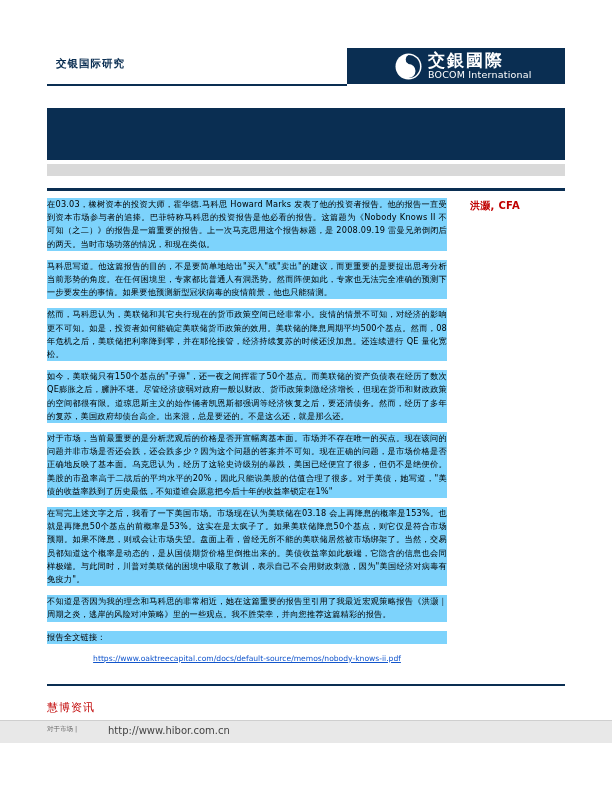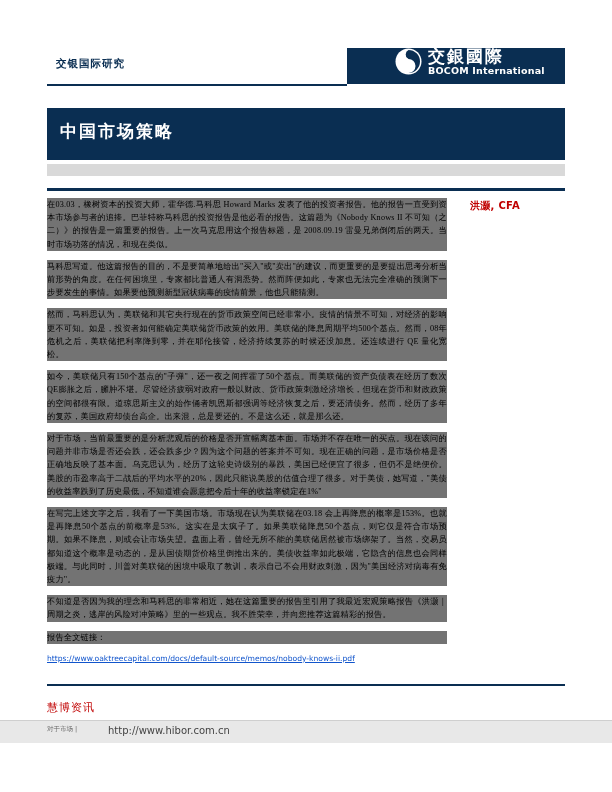--- a/index.html
+++ b/index.html
@@ -49,42 +49,42 @@
     color: #0a2e52;
     letter-spacing: 1px;
   }
   .logo-wrap {
     position: absolute;
     left: 395px;
     top: 40px;
     width: 170px;
     height: 36px;
     display: flex;
-    align-items: flex-start;
+    align-items: center;
     gap: 6px;
   }
   .logo-mark {
     width: 27px;
     height: 27px;
     flex: 0 0 27px;
     position: relative;
   }
   .logo-text {
     color: #ffffff;
     line-height: 1.05;
   }
   .logo-text .cn {
     font-size: 17px;
     font-weight: bold;
     letter-spacing: 2px;
     display: block;
   }
   .logo-text .en {
     font-size: 9.5px;
-    font-weight: bold;
+    font-weight: normal;
     letter-spacing: 0.2px;
     display: block;
   }
 
   
   .title-band {
     position: absolute;
     left: 47px;
     top: 100px;
     width: 518px;
@@ -123,31 +123,31 @@
     left: 47px;
     top: 190px;
     width: 400px;
   }
   .para {
     font-size: 8.2px;
     line-height: 13.2px;
     color: #000000;
     text-align: justify;
     margin: 0 0 9px 0;
-    background: #737373;
+    background: #7dd3fc;
     letter-spacing: 0.2px;
-    font-family: Liberation Serif, serif;
   }
 
   .link-para {
     font-size: 7.6px;
     line-height: 12px;
     color: #1155cc;
     word-break: break-all;
     margin: 0;
+    text-align: center;
   }
   .link-para a { color: #1155cc; text-decoration: underline; }
 
   
   .analyst {
     position: absolute;
     left: 470px;
     top: 191px;
     font-size: 10px;
     font-weight: bold;
@@ -214,21 +214,20 @@
         <circle cx="13.5" cy="7.5" r="2.4" fill="#0a2e52"></circle>
       </svg>
     </span>
     <span class="logo-text">
       <span class="cn">交銀國際</span>
       <span class="en">BOCOM International</span>
     </span>
   </div>
 
   <div class="title-band"></div>
-  <div class="title-text">中国市场策略</div>
   <div class="subtitle-band"></div>
   <div class="rule-dark"></div>
 
   <div class="analyst">洪灏, CFA</div>
 
   <div class="body-col">
     <p class="para">在03.03，橡树资本的投资大师，霍华德.马科思 Howard Marks 发表了他的投资者报告。他的报告一直受到资本市场参与者的追捧。巴菲特称马科思的投资报告是他必看的报告。这篇题为《Nobody Knows II 不可知（之二）》的报告是一篇重要的报告。上一次马克思用这个报告标题，是 2008.09.19 雷曼兄弟倒闭后的两天。当时市场功落的情况，和现在类似。</p>
     <p class="para">马科思写道。他这篇报告的目的，不是要简单地给出"买入"或"卖出"的建议，而更重要的是要提出思考分析当前形势的角度。在任何困境里，专家都比普通人有洞悉势。然而阵便如此，专家也无法完全准确的预测下一步要发生的事情。如果要他预测新型冠状病毒的疫情前景，他也只能猜测。</p>
     <p class="para">然而，马科思认为，美联储和其它央行现在的货币政策空间已经非常小。疫情的情景不可知，对经济的影响更不可知。如是，投资者如何能确定美联储货币政策的效用。美联储的降息周期平均500个基点。然而，08年危机之后，美联储把利率降到零，并在耶伦接管，经济持续复苏的时候还没加息。还连续进行 QE 量化宽松。</p>
     <p class="para">如今，美联储只有150个基点的"子弹"，还一夜之间挥霍了50个基点。而美联储的资产负债表在经历了数次QE膨胀之后，臃肿不堪。尽管经济疲弱对政府一般以财政、货币政策刺激经济增长，但现在货币和财政政策的空间都很有限。道琼思斯主义的始作俑者凯恩斯都强调等经济恢复之后，要还清债务。然而，经历了多年的复苏，美国政府却债台高企。出来混，总是要还的。不是这么还，就是那么还。</p>

